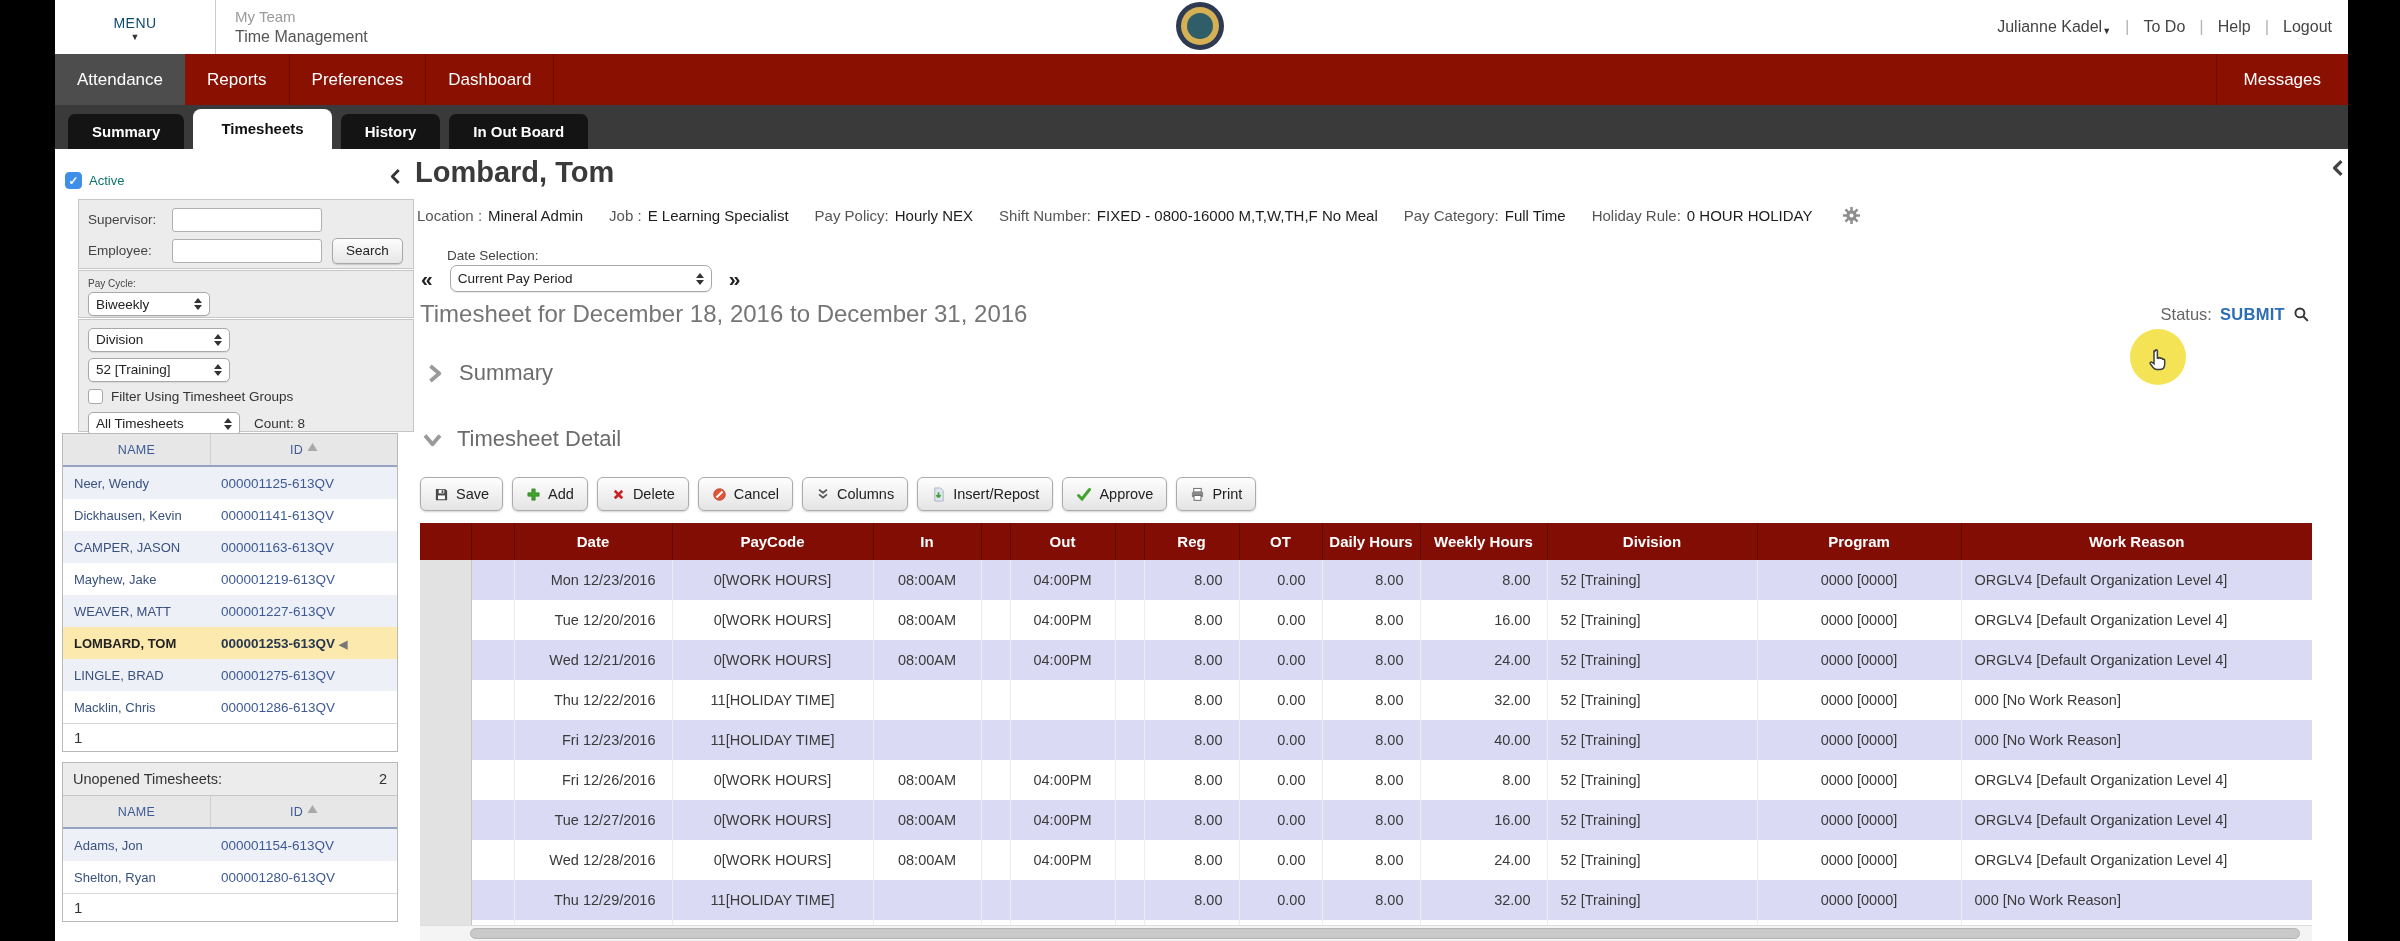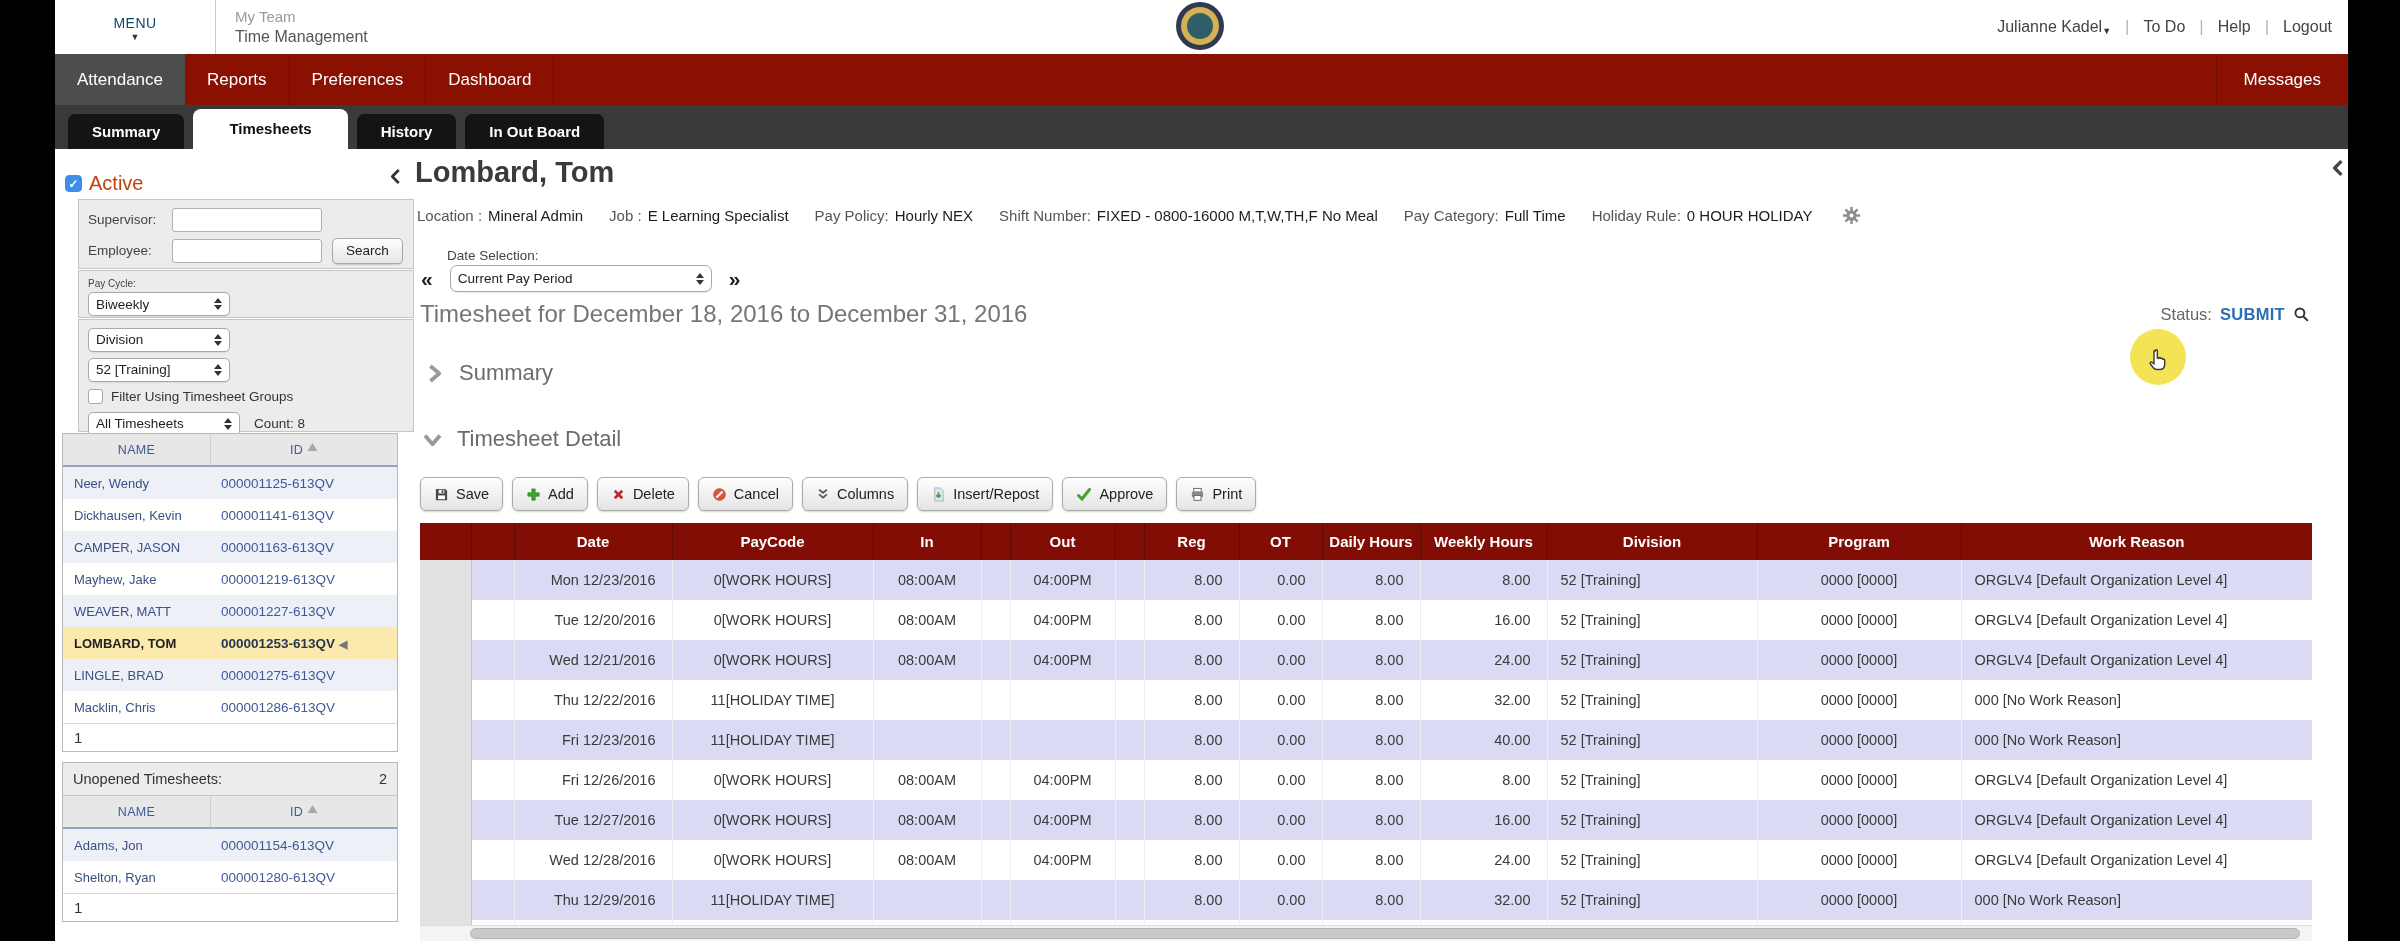--- a/index.html
+++ b/index.html
@@ -30,31 +30,31 @@
 
   
   .mainnav{position:absolute;left:0;top:54px;width:100%;height:51px;background:#8a1002;display:flex;align-items:stretch;z-index:5}
   .nav-item{display:flex;align-items:center;padding:0 22px;color:#fff;font-size:17px;border-right:1px solid #6d0c03;cursor:pointer}
   .nav-item.active{background:#4d4d4d;border-right:none}
   .nav-right{margin-left:auto;display:flex;align-items:center;padding:0 27px;color:#fff;font-size:17px;border-left:1px solid #6d0c03;cursor:pointer}
 
   
   .tabstrip{position:absolute;left:0;top:105px;width:100%;height:44px;background:#3a3a3a;display:flex;align-items:flex-end;padding-left:13px;gap:9px;z-index:5}
   .tab{background:#141414;color:#fff;font-size:15px;font-weight:bold;padding:9px 24px 9px;border-radius:7px 7px 0 0;margin-bottom:0;cursor:pointer}
-  .tab.active{background:#fff;color:#101010;padding:11px 36px 12px;border-radius:8px 8px 0 0}
+  .tab.active{background:#fff;color:#101010;padding:11px 28px 12px;border-radius:8px 8px 0 0}
 
   .content-bg{position:absolute;left:0;top:149px;width:100%;height:792px;background:#fff}
 
   
   .sidebar{position:absolute;left:7px;top:149px;width:336px;z-index:6}
   .active-row{position:absolute;left:3px;top:23px;display:flex;align-items:center;gap:7px}
   .checkbox{width:17px;height:17px;border:1px solid #aaa;border-radius:4px;background:#fff;display:flex;align-items:center;justify-content:center;cursor:pointer}
   .checkbox.checked{background:#3f8fe8;border-color:#3f8fe8}
   .checkbox.checked::after{content:"✓";color:#fff;font-size:12px;font-weight:bold}
-  .active-label{font-size:20px;color:#c2410c}
+  .active-label{font-size:13px;color:#0f766e}
   .side-collapse{position:absolute;left:328px;top:20px;cursor:pointer}
 
   .panel{position:absolute;left:16px;width:336px;background:#ececec;border:1px solid #c6c6c6;padding:6px 9px}
   .panel-search{top:50px;height:70px}
   .form-row{display:flex;align-items:center;height:27px;margin-bottom:4px}
   .form-label{width:84px;font-size:13.5px;color:#444}
   .text-input{width:150px;height:24px;border:1px solid #b0b0b0;border-radius:3px;background:#fff;font-size:13px;padding:0 5px}
   .search-btn{margin-left:10px;height:26px;padding:0 13px;font-size:13.5px;color:#222;background:linear-gradient(#fdfdfd,#e6e6e6);border:1px solid #a8a8a8;border-radius:5px;cursor:pointer;box-shadow:0 1px 1px rgba(0,0,0,.15)}
   .panel-paycycle{top:121px;height:48px}
   .panel-label{font-size:10px;color:#444;margin:1px 0 3px}
@@ -211,21 +211,21 @@
         </div>
         <div class="form-row">
           <span class="form-label">Employee:</span>
           <input class="text-input" value="" style="">
           <button class="search-btn">Search</button>
         </div>
       </div>
 
       <div class="panel panel-paycycle">
         <div class="panel-label">Pay Cycle:</div>
-        <div class="select" style="width:142px">
+        <div class="select" style="width:122px">
           <span>Biweekly</span>
           <span class="arrows">
               <i class="up"></i>
               <i class="dn"></i>
             </span>
         </div>
       </div>
 
       <div class="panel panel-filters">
         <div class="filters-row">

